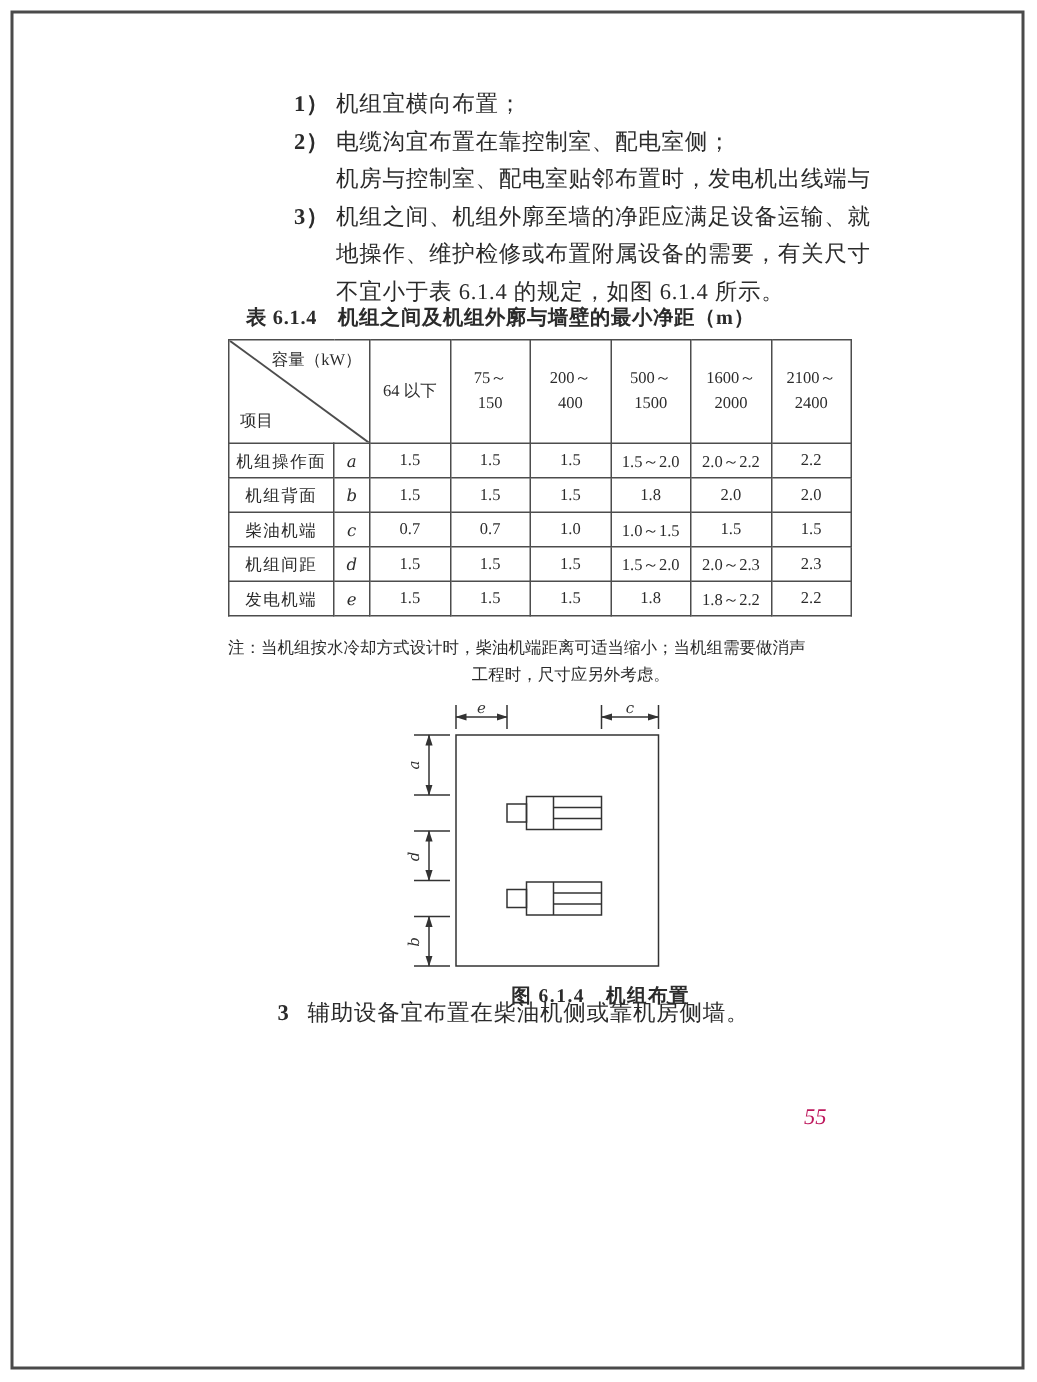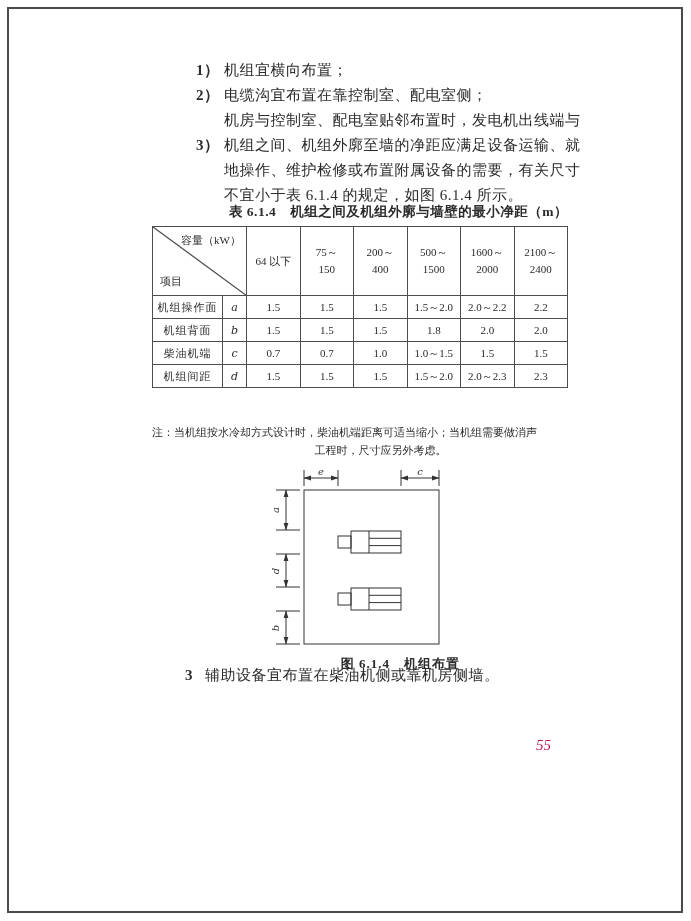--- a/index.html
+++ b/index.html
@@ -7,21 +7,21 @@
     width:691px;height:921px;background:#ffffff;position:relative;overflow:hidden;
     font-family:"Liberation Serif","DejaVu Serif",serif;color:#2b2b2b;
   }
   .scan-frame{position:absolute;left:7px;top:7px;right:8px;bottom:8px;border:2px solid #4a4a4a;pointer-events:none;}
   
   .nlist{position:absolute;left:196px;top:58px;width:400px;font-size:15px;line-height:25px;letter-spacing:.5px;}
   .li{display:flex;}
   .li .num{width:28px;flex:0 0 28px;font-weight:bold;}
   .li .lines div{white-space:nowrap;}
   
-  .tbl-title{position:absolute;left:152px;top:203px;width:416px;text-align:right;font-weight:bold;font-size:13.5px;letter-spacing:.5px;}
+  .tbl-title{position:absolute;left:164px;top:203px;width:416px;text-align:left;font-weight:bold;font-size:13.5px;letter-spacing:.5px;}
   
   table.spc{position:absolute;left:152px;top:226px;width:416px;border-collapse:collapse;table-layout:fixed;font-size:11px;}
   table.spc td{border:1px solid #4d4d4d;text-align:center;vertical-align:middle;padding:0 1px;}
   table.spc .hdr td{height:48px;line-height:1.55;white-space:pre-line;}
   table.spc tbody td{height:22px;}
   td.corner{position:relative;padding:0;}
   .corner .ct{position:absolute;top:5px;right:5px;font-size:11px;}
   .corner .cb{position:absolute;bottom:5px;left:7px;font-size:11px;}
   .corner svg{position:absolute;inset:0;width:100%;height:100%;}
   td.lbl{letter-spacing:1px;}
@@ -137,20 +137,30 @@
       <tr>
         <td class="lbl">机组间距</td>
         <td class="sym">d</td>
         <td>1.5</td>
         <td>1.5</td>
         <td>1.5</td>
         <td>1.5～2.0</td>
         <td>2.0～2.3</td>
         <td>2.3</td>
       </tr>
+      <tr>
+        <td class="lbl">发电机端</td>
+        <td class="sym">e</td>
+        <td>1.5</td>
+        <td>1.5</td>
+        <td>1.5</td>
+        <td>1.8</td>
+        <td>1.8～2.2</td>
+        <td>2.2</td>
+      </tr>
     </tbody>
 </table>
 
 <div class="note">
   <div class="n1">注：当机组按水冷却方式设计时，柴油机端距离可适当缩小；当机组需要做消声</div>
   <div class="n2">工程时，尺寸应另外考虑。</div>
 </div>
 
 <svg class="fig" width="200" height="196" viewBox="0 0 200 196">
   <defs>

